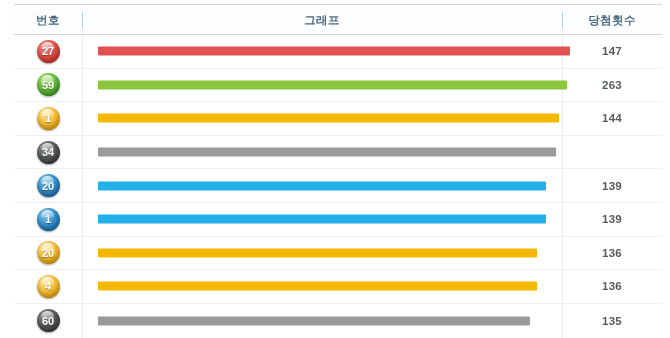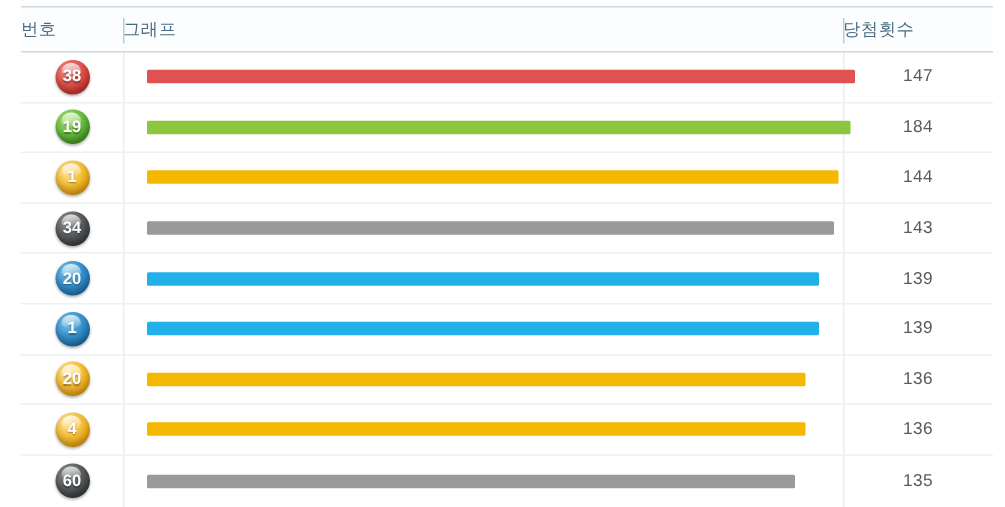--- a/index.html
+++ b/index.html
@@ -34,22 +34,23 @@
     border-top: 1px solid #cdd9de;
     border-bottom: 1px solid #cdd9de;
     background: #fbfdfe;
   }
   .th {
     position: absolute;
     top: 0;
     height: 30px;
     line-height: 30px;
     font-size: 11.5px;
-    font-weight: normal;
+    font-weight: bold;
     color: #4a6b80;
+    text-align: center;
     letter-spacing: 0.4px;
   }
   .th-num   { left: 0;    width: 68px; }
   .th-graph { left: 68px; width: 480px; }
   .th-count { left: 548px; width: 100px; }
 
   .hdiv {
     position: absolute;
     top: 7px;
     width: 1px;
@@ -135,21 +136,21 @@
 
   
   .cell-count {
     position: absolute;
     left: 548px; top: 0;
     width: 100px; height: 100%;
     display: flex;
     align-items: center;
     justify-content: center;
     font-size: 11.5px;
-    font-weight: normal;
+    font-weight: bold;
     color: #555b5e;
     letter-spacing: 0.3px;
     text-align: right;
   }
 </style>
 </head>
 <body>
 
 <div id="app">
   <div class="stats-table">
@@ -162,38 +163,38 @@
       <div class="hdiv hdiv-2"></div>
     </div>
 
     <div class="vrule vrule-1"></div>
     <div class="vrule vrule-2"></div>
 
     <div class="tbody" id="tbody">
         <div class="row">
           <div class="cell-ball">
             <div class="ball" style="background: radial-gradient(circle at 34% 28%, rgb(240, 138, 132) 0%, rgb(224, 85, 77) 42%, rgb(194, 47, 38) 78%, rgb(158, 33, 25) 100%);">
-              <span>38</span>
+              <span>27</span>
             </div>
           </div>
           <div class="cell-graph">
             <div class="bar" style="width: 472px; background: rgb(224, 82, 82);"></div>
           </div>
           <div class="cell-count">147</div>
         </div>
         <div class="row">
           <div class="cell-ball">
             <div class="ball" style="background: radial-gradient(circle at 34% 28%, rgb(168, 221, 106) 0%, rgb(108, 193, 66) 42%, rgb(63, 148, 33) 78%, rgb(46, 117, 24) 100%);">
-              <span>19</span>
+              <span>59</span>
             </div>
           </div>
           <div class="cell-graph">
             <div class="bar" style="width: 469px; background: rgb(140, 198, 62);"></div>
           </div>
-          <div class="cell-count">184</div>
+          <div class="cell-count">263</div>
         </div>
         <div class="row">
           <div class="cell-ball">
             <div class="ball" style="background: radial-gradient(circle at 34% 28%, rgb(255, 228, 154) 0%, rgb(246, 193, 60) 42%, rgb(224, 154, 9) 78%, rgb(192, 127, 5) 100%);">
               <span>1</span>
             </div>
           </div>
           <div class="cell-graph">
             <div class="bar" style="width: 461px; background: rgb(245, 184, 0);"></div>
           </div>
@@ -201,21 +202,20 @@
         </div>
         <div class="row">
           <div class="cell-ball">
             <div class="ball" style="background: radial-gradient(circle at 34% 28%, rgb(142, 144, 146) 0%, rgb(92, 95, 97) 42%, rgb(54, 57, 59) 78%, rgb(36, 39, 42) 100%);">
               <span>34</span>
             </div>
           </div>
           <div class="cell-graph">
             <div class="bar" style="width: 458px; background: rgb(154, 154, 154);"></div>
           </div>
-          <div class="cell-count">143</div>
         </div>
         <div class="row">
           <div class="cell-ball">
             <div class="ball" style="background: radial-gradient(circle at 34% 28%, rgb(127, 195, 232) 0%, rgb(58, 149, 207) 42%, rgb(28, 107, 168) 78%, rgb(20, 84, 127) 100%);">
               <span>20</span>
             </div>
           </div>
           <div class="cell-graph">
             <div class="bar" style="width: 448px; background: rgb(34, 176, 232);"></div>
           </div>

